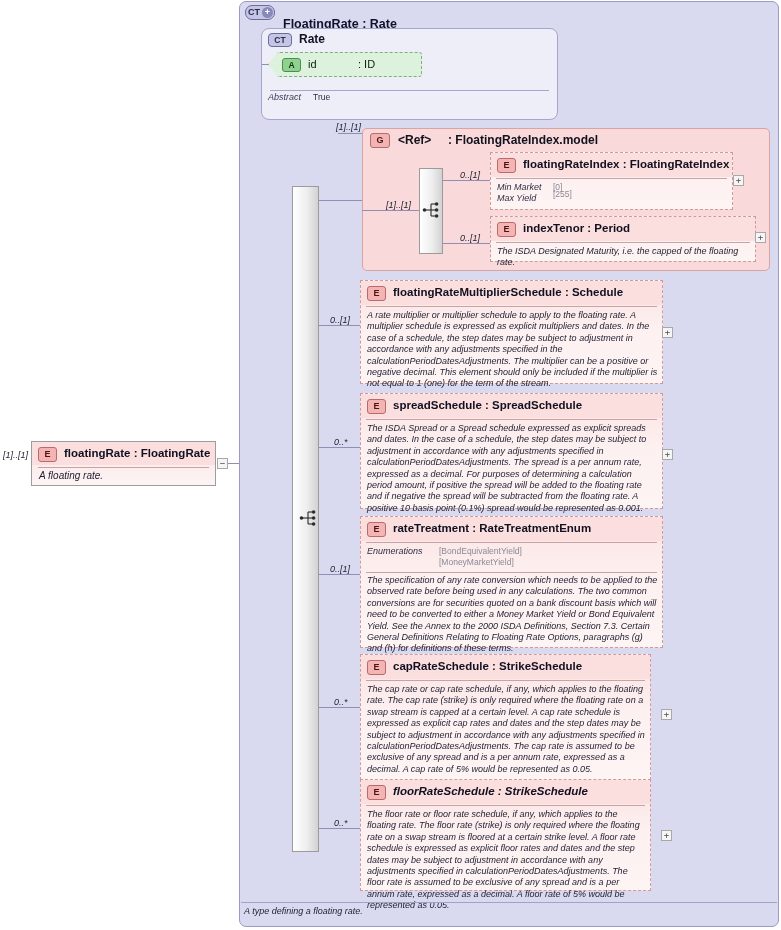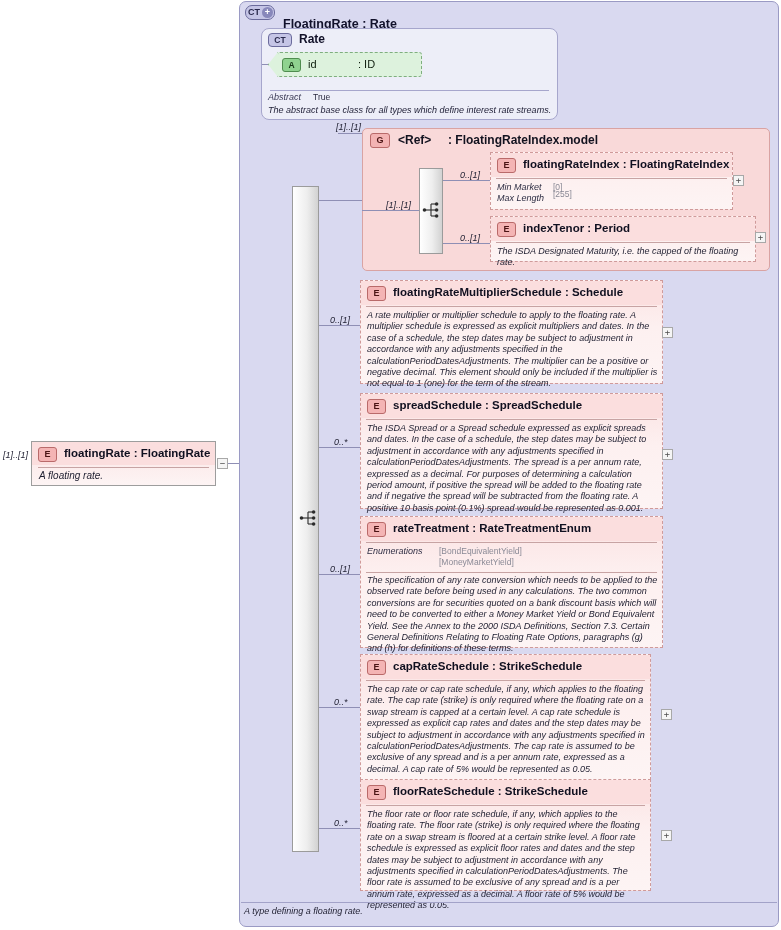--- a/index.html
+++ b/index.html
@@ -377,21 +377,20 @@
   <div class="attr-box">
     <div class="attr-flag"></div>
     <div class="attr-badge">A</div>
     <div class="attr-name">id</div>
     <div class="attr-type">: ID</div>
   </div>
 
   <div class="base-sep" style="left:270px; top:90px; width:279px;"></div>
   <div class="base-prop-label" style="left:268px; top:92px;">Abstract</div>
   <div class="base-prop-value" style="left:313px; top:92px;">True</div>
-  <div class="base-doc" style="left:268px; top:105px; width:284px;">The abstract base class for all types which define interest rate streams.</div>
 
   <div class="seq-bar" style="left:292px; top:186px; width:27px; height:666px;"></div>
   <svg class="seq-icon" style="left:299px; top:509px;" viewBox="0 0 20 18">
     <circle cx="2.5" cy="9" r="1.8" fill="#2b2b2b"></circle>
     <line x1="4" y1="9" x2="9" y2="9" stroke="#2b2b2b" stroke-width="1.1"></line>
     <line x1="9" y1="3" x2="9" y2="15" stroke="#2b2b2b" stroke-width="1.1"></line>
     <line x1="9" y1="3" x2="13" y2="3" stroke="#2b2b2b" stroke-width="1.1"></line>
     <line x1="9" y1="9" x2="13" y2="9" stroke="#2b2b2b" stroke-width="1.1"></line>
     <line x1="9" y1="15" x2="13" y2="15" stroke="#2b2b2b" stroke-width="1.1"></line>
     <circle cx="14.6" cy="3" r="1.8" fill="#2b2b2b"></circle>
@@ -443,21 +442,21 @@
   <div class="ln-h" style="left:443px; top:180px; width:47px;"></div>
   <div class="card" style="left:460px; top:170px;">0..[1]</div>
 
   <div class="el-box" style="left:490px; top:152px; width:243px; height:58px;">
     <div class="el-head"></div>
     <div class="el-badge">E</div>
     <div class="el-title" style="top:5px;">floatingRateIndex : FloatingRateIndex</div>
     <div class="el-sep" style="top:25px;"></div>
     <div class="el-facet-label" style="left:6px; top:29px;">Min Market</div>
     <div class="el-facet-value" style="left:62px; top:29px;">[0]</div>
-    <div class="el-facet-label" style="left:6px; top:40px;">Max Length</div>
+    <div class="el-facet-label" style="left:6px; top:40px;">Max Yield</div>
     <div class="el-facet-value" style="left:62px; top:36px;">[255]</div>
   </div>
   <div class="handle" style="left:733px; top:175px;">+</div>
 
   <div class="ln-h" style="left:443px; top:243px; width:47px;"></div>
   <div class="card" style="left:460px; top:233px;">0..[1]</div>
 
   <div class="el-box" style="left:490px; top:216px; width:266px; height:46px;">
     <div class="el-head"></div>
     <div class="el-badge">E</div>
@@ -502,21 +501,21 @@
     <div class="el-badge">E</div>
     <div class="el-title" style="top:5px;">capRateSchedule : StrikeSchedule</div>
     <div class="el-sep" style="top:25px;"></div>
     <div class="el-doc" style="top:29px; width:280px;">The cap rate or cap rate schedule, if any, which applies to the floating rate. The cap rate (strike) is only required where the floating rate on a swap stream is capped at a certain level. A cap rate schedule is expressed as explicit cap rates and dates and the step dates may be subject to adjustment in accordance with any adjustments specified in calculationPeriodDatesAdjustments. The cap rate is assumed to be exclusive of any spread and is a per annum rate, expressed as a decimal. A cap rate of 5% would be represented as 0.05.</div>
   </div>
   <div class="handle" style="left:661px; top:709px;">+</div>
 
   <div class="el-box" style="left:360px; top:779px; width:291px; height:112px;">
     <div class="el-head"></div>
     <div class="el-badge">E</div>
-    <div class="el-title" style="top:5px;">floorRateSchedule : StrikeSchedule</div>
+    <div class="el-title" style="top:5px;font-style:italic;">floorRateSchedule : StrikeSchedule</div>
     <div class="el-sep" style="top:25px;"></div>
     <div class="el-doc" style="top:29px; width:280px;">The floor rate or floor rate schedule, if any, which applies to the floating rate. The floor rate (strike) is only required where the floating rate on a swap stream is floored at a certain strike level. A floor rate schedule is expressed as explicit floor rates and dates and the step dates may be subject to adjustment in accordance with any adjustments specified in calculationPeriodDatesAdjustments. The floor rate is assumed to be exclusive of any spread and is a per annum rate, expressed as a decimal. A floor rate of 5% would be represented as 0.05.</div>
   </div>
   <div class="handle" style="left:661px; top:830px;">+</div>
 
   <div class="footer-sep"></div>
   <div class="footer-text">A type defining a floating rate.</div>
 
 </div>
 

